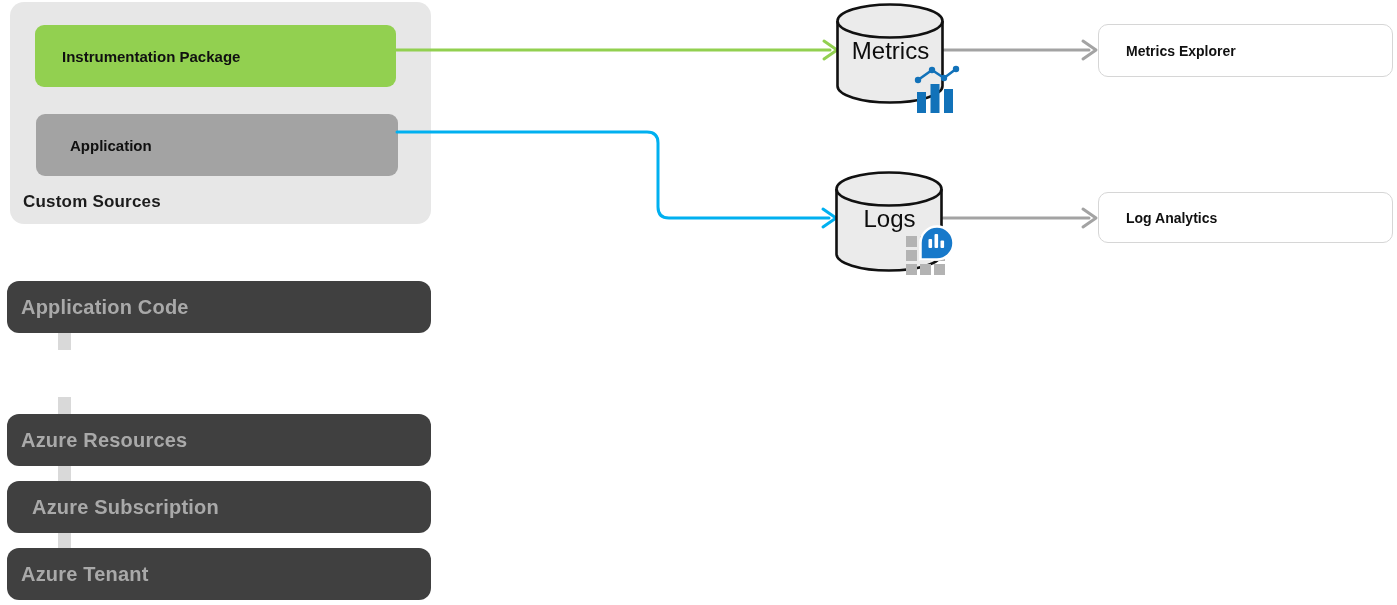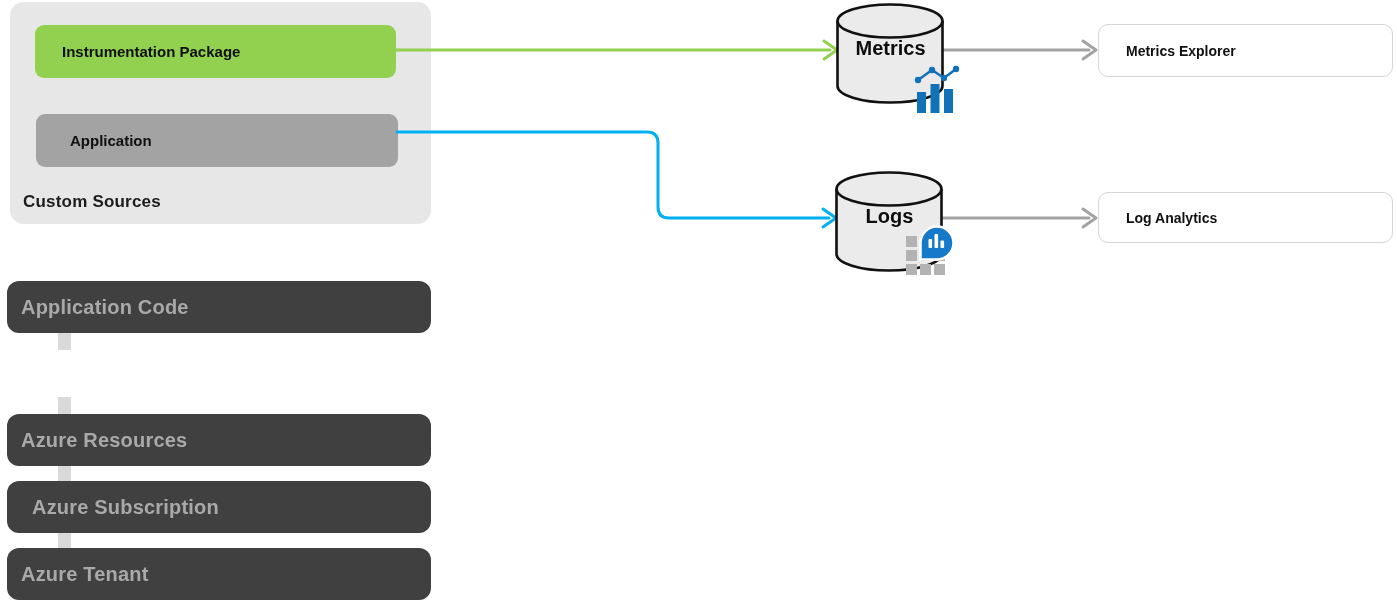--- a/index.html
+++ b/index.html
@@ -12,21 +12,21 @@
   .sources-group {
     position: absolute; left: 10px; top: 2px; width: 421px; height: 222px;
     background: #e7e7e7; border-radius: 14px;
   }
   .sources-group-label {
     position: absolute; left: 13px; bottom: 12px;
     font-size: 17px; font-weight: 700; color: #1c1c1c; letter-spacing: 0.2px;
   }
 
   .src-node {
-    position: absolute; height: 53px; border-radius: 9px;
+    position: absolute; height: 62px; border-radius: 9px;
     display: flex; align-items: center; padding-left: 27px;
     font-size: 15px; font-weight: 700; color: #101010;
   }
   .src-node.green { left: 35px; top: 25px; width: 361px; background: #92d050; }
   .src-node.blue  { left: 36px; top: 114px; width: 362px; background: #a3a3a3; padding-left: 34px; }
 
   
   .stack-item {
     position: absolute; left: 7px; width: 424px; height: 52px;
     background: #404040; border-radius: 12px;
@@ -37,21 +37,21 @@
   .stack-connector {
     position: absolute; left: 58px; width: 13px; background: #d9d9d9; z-index: 1;
   }
 
   
   svg.overlay { position: absolute; left: 0; top: 0; z-index: 3; pointer-events: none; }
 
   
   .cyl-label {
     position: absolute; z-index: 4; text-align: center;
-    font-size: 20px; font-weight: 700; color: #0d0d0d;
+    font-size: 24px; font-weight: 400; color: #0d0d0d;
   }
   .cyl-label.metrics { left: 838px; top: 37px; width: 105px; }
   .cyl-label.logs    { left: 837px; top: 205px; width: 105px; }
 
   
   .dest-node {
     position: absolute; left: 1098px; width: 295px;
     background: #ffffff; border: 1.6px solid #d6d6d6; border-radius: 10px;
     display: flex; align-items: center; padding-left: 27px;
     font-size: 14px; font-weight: 700; color: #101010;

